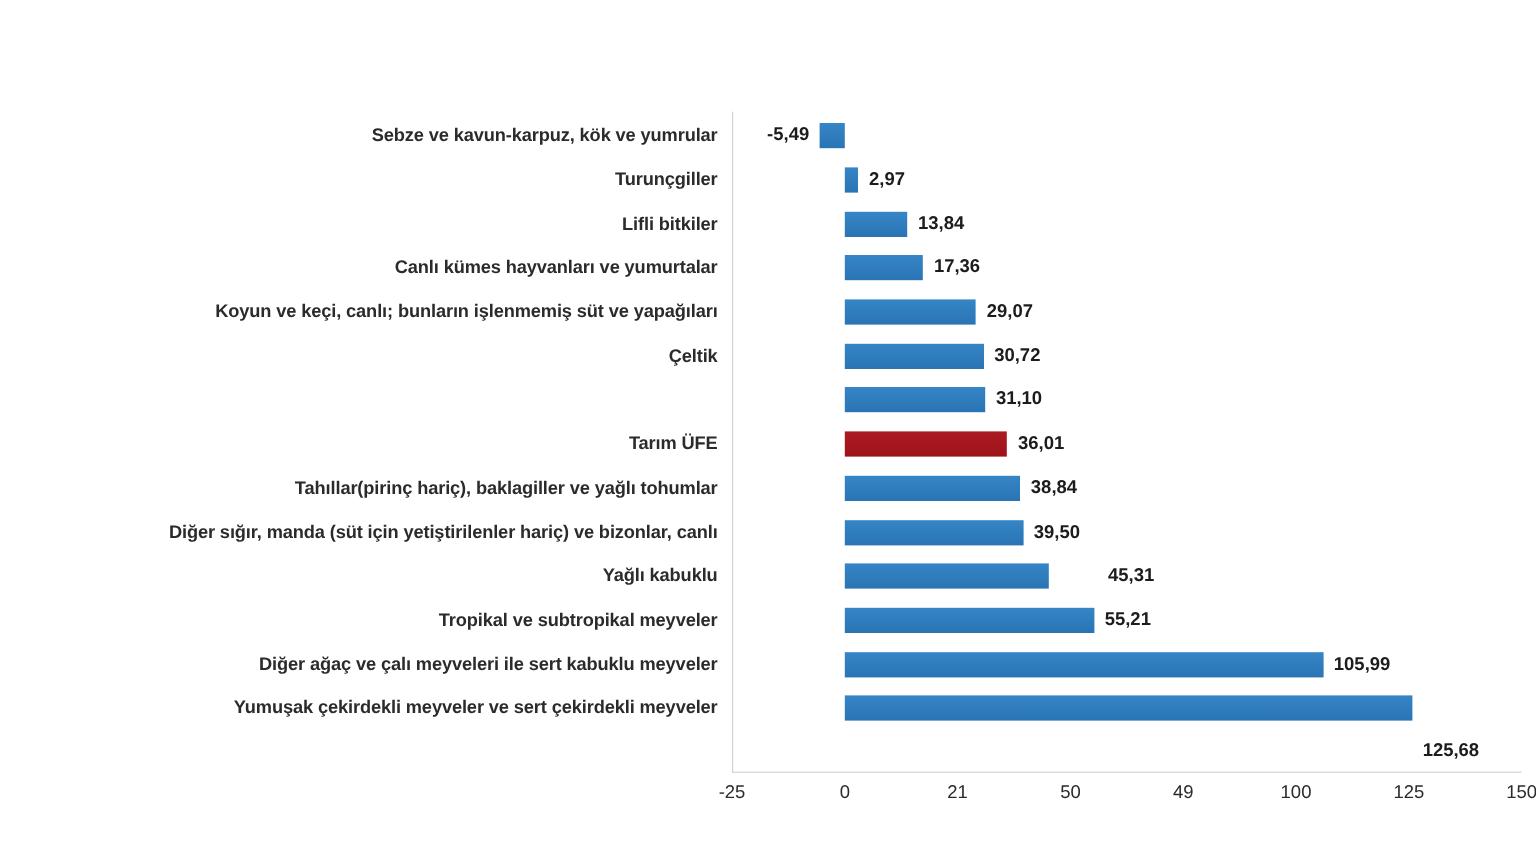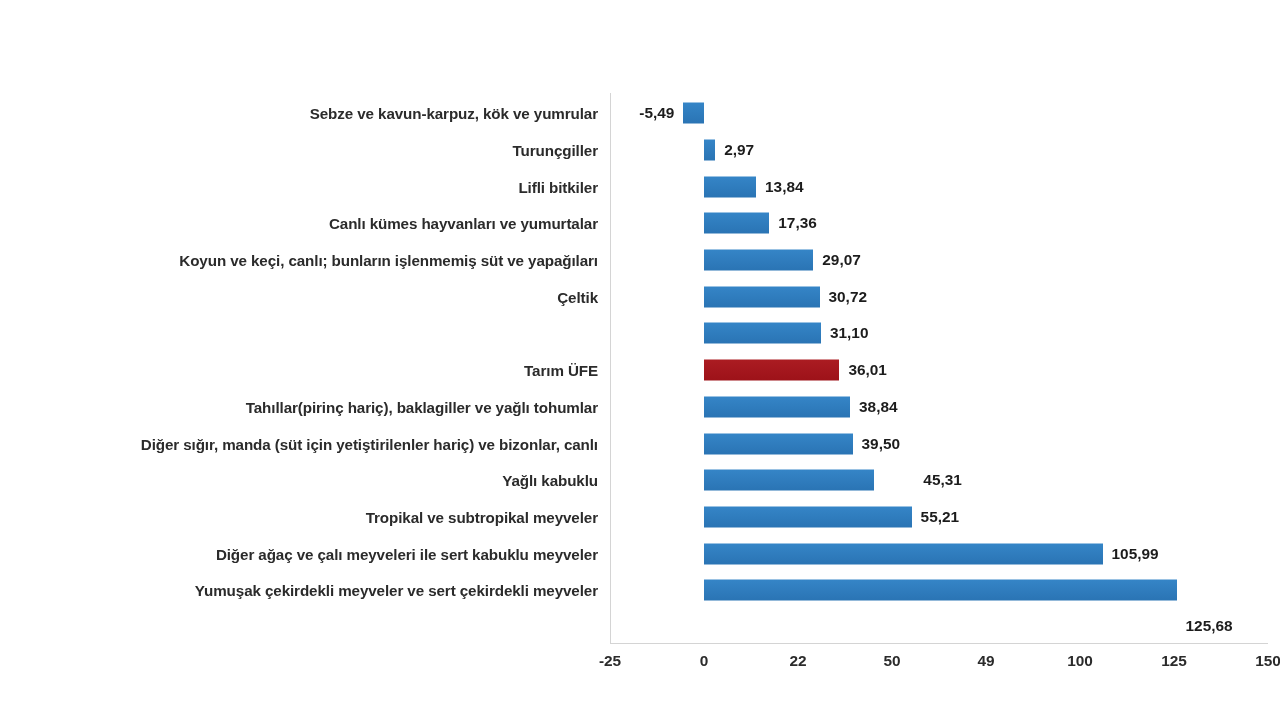--- a/index.html
+++ b/index.html
@@ -102,21 +102,21 @@
     left: 0;
     top: 652px;
     width: 1280px;
     height: 30px;
   }
   .xtick {
     position: absolute;
     top: 0;
     transform: translateX(-50%);
     font-size: 15.4px;
-    font-weight: 700;
+    font-weight: 400;
     color: #2b2b2b;
     white-space: nowrap;
   }
 </style>
 </head>
 <body>
 
 <div id="chart-root">
 
   <div class="plot-frame"></div>
@@ -217,21 +217,21 @@
         <div class="bar-track">
           <div class="bar normal" style="left: 704px; width: 472.557px;"></div>
           <div class="val-label" style="left: 1185.56px; margin-top: 36px;">125,68</div>
         </div>
       </div>
     </div>
 
   <div class="xaxis" id="xaxis">
       <div class="xtick" style="left: 610px;">-25</div>
       <div class="xtick" style="left: 704px;">0</div>
-      <div class="xtick" style="left: 798px;">22</div>
+      <div class="xtick" style="left: 798px;">21</div>
       <div class="xtick" style="left: 892px;">50</div>
       <div class="xtick" style="left: 986px;">49</div>
       <div class="xtick" style="left: 1080px;">100</div>
       <div class="xtick" style="left: 1174px;">125</div>
       <div class="xtick" style="left: 1268px;">150</div>
     </div>
 
 </div>
 
 </body></html>

